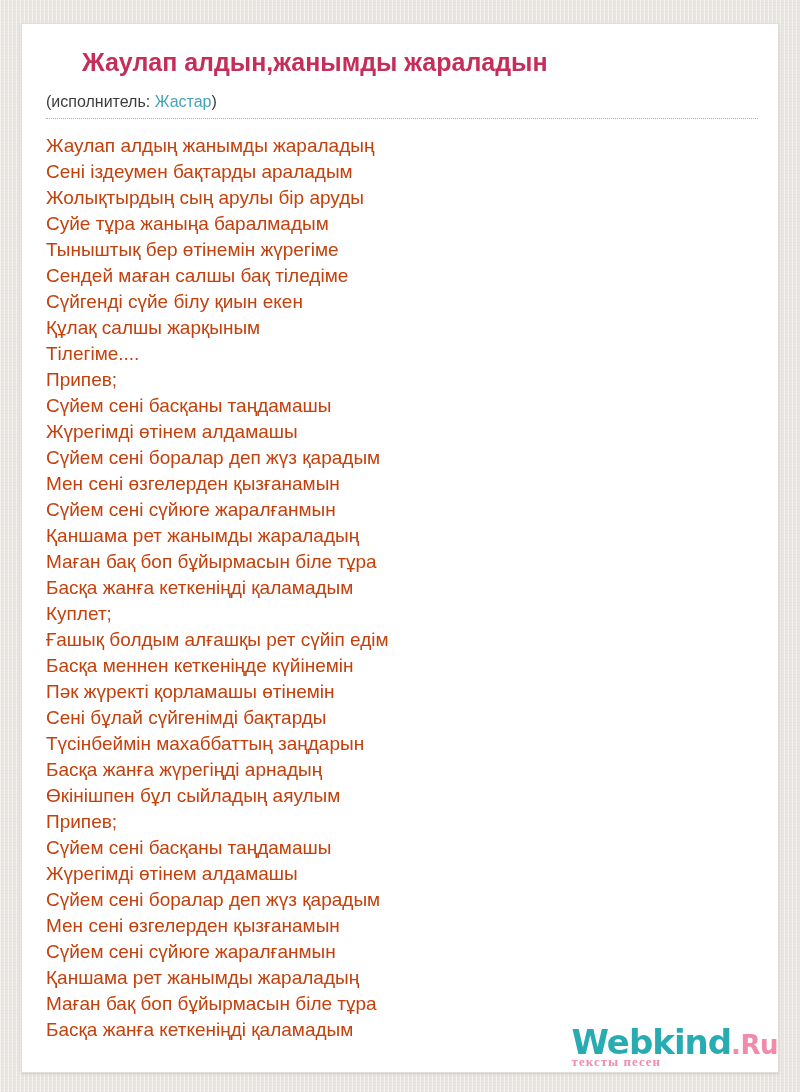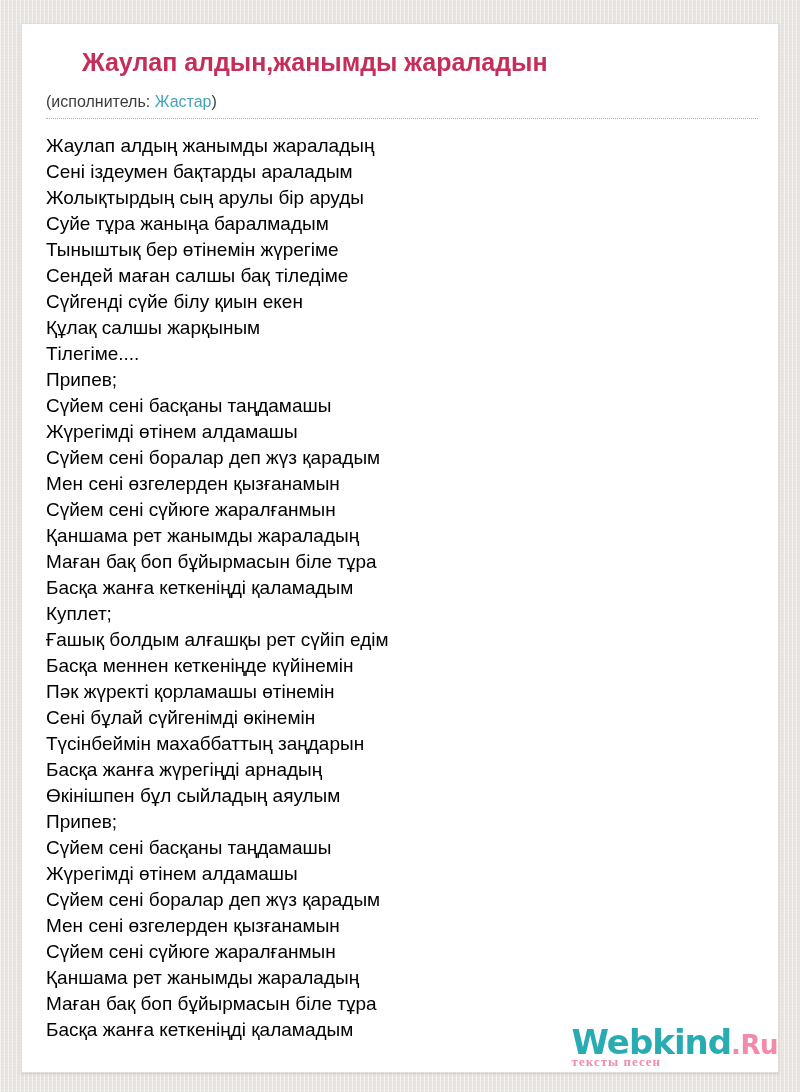--- a/index.html
+++ b/index.html
@@ -44,21 +44,21 @@
   .dotted-separator {
     border: 0;
     border-bottom: 1px dotted #9fb6c9;
     margin-top: 7px;
     margin-right: 0;
   }
   .lyrics-text {
     margin-top: 14px;
     font-size: 19px;
     line-height: 26px;
-    color: #000000;
+    color: #c2410c;
   }
   .lyric-line { white-space: pre; }
   .webkind-logo {
     position: absolute;
     right: 0;
     bottom: 4px;
     text-align: left;
     cursor: pointer;
     line-height: 1;
   }
@@ -116,21 +116,21 @@
       <div class="lyric-line">Сүйем сені боралар деп жүз қарадым</div>
       <div class="lyric-line">Мен сені өзгелерден қызғанамын</div>
       <div class="lyric-line">Сүйем сені сүйюге жаралғанмын</div>
       <div class="lyric-line">Қаншама рет жанымды жараладың</div>
       <div class="lyric-line">Маған бақ боп бұйырмасын біле тұра</div>
       <div class="lyric-line">Басқа жанға кеткеніңді қаламадым</div>
       <div class="lyric-line">Куплет;</div>
       <div class="lyric-line">Ғашық болдым алғашқы рет сүйіп едім</div>
       <div class="lyric-line">Басқа меннен кеткеніңде күйінемін</div>
       <div class="lyric-line">Пәк жүректі қорламашы өтінемін</div>
-      <div class="lyric-line">Сені бұлай сүйгенімді өкінемін</div>
+      <div class="lyric-line">Сені бұлай сүйгенімді бақтарды</div>
       <div class="lyric-line">Түсінбеймін махаббаттың заңдарын</div>
       <div class="lyric-line">Басқа жанға жүрегіңді арнадың</div>
       <div class="lyric-line">Өкінішпен бұл сыйладың аяулым</div>
       <div class="lyric-line">Припев;</div>
       <div class="lyric-line">Сүйем сені басқаны таңдамашы</div>
       <div class="lyric-line">Жүрегімді өтінем алдамашы</div>
       <div class="lyric-line">Сүйем сені боралар деп жүз қарадым</div>
       <div class="lyric-line">Мен сені өзгелерден қызғанамын</div>
       <div class="lyric-line">Сүйем сені сүйюге жаралғанмын</div>
       <div class="lyric-line">Қаншама рет жанымды жараладың</div>

